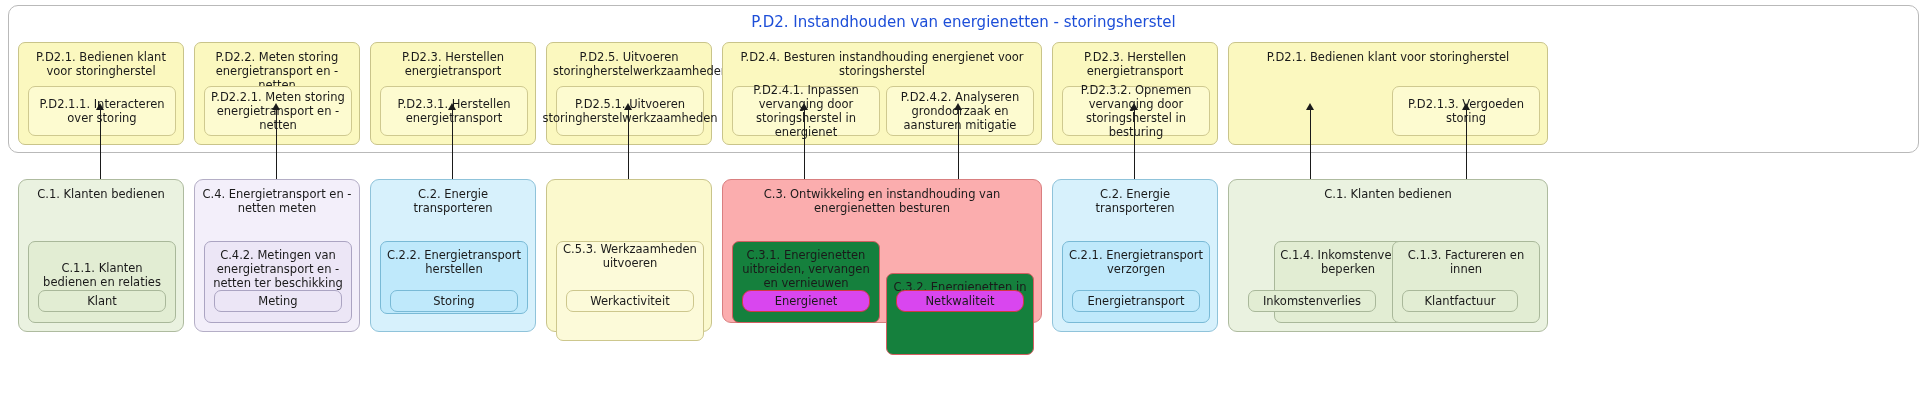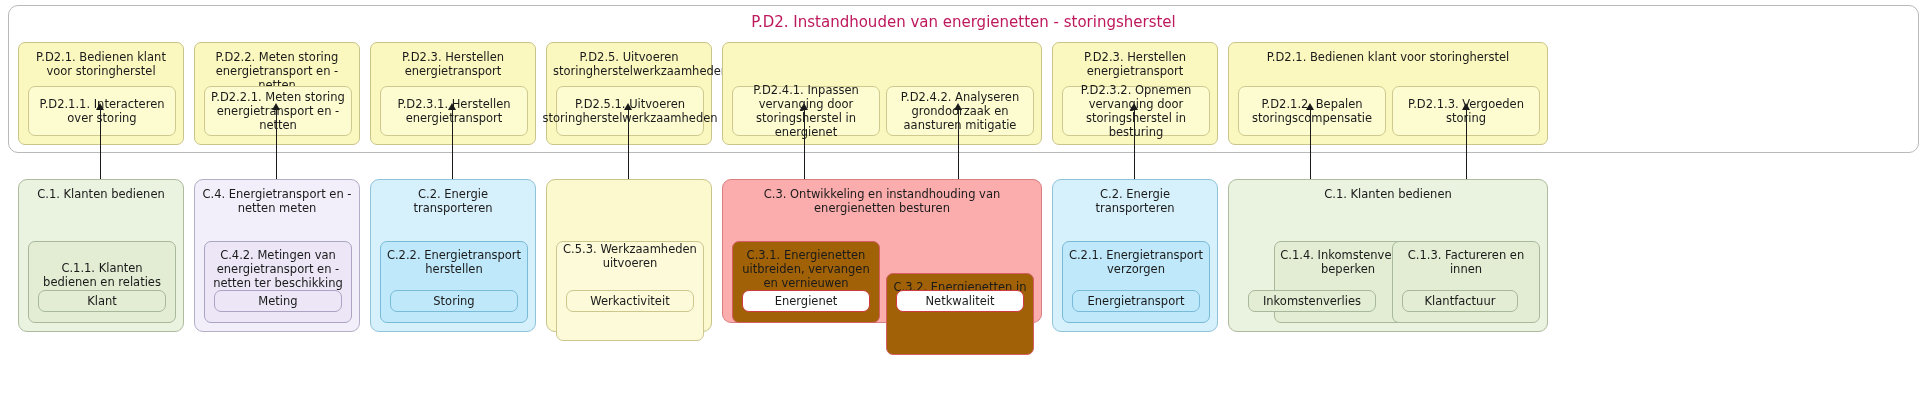--- a/index.html
+++ b/index.html
@@ -35,21 +35,21 @@
     box-sizing: border-box;
   }
 
   .container-title {
     position: absolute;
     left: 0;
     right: 0;
     top: 7px;
     text-align: center;
     font-size: 15px;
-    color: #be185d;
+    color: #1d4ed8;
   }
 
   
   .group {
     position: absolute;
     box-sizing: border-box;
     border-radius: 9px;
     border: 1px solid;
   }
   .group > .group-title {
@@ -84,22 +84,22 @@
   .t-yellow-soft   { background: #fdfbd0; border-color: #cfc98f; }
   .t-green         { background: #eaf2e0; border-color: #aebb9f; }
   .t-green-node    { background: #e2edd3; border-color: #a9b89a; }
   .t-lavender      { background: #f3effa; border-color: #b4aec6; }
   .t-lavender-node { background: #ece6f6; border-color: #aba4c2; }
   .t-blue          { background: #d7f1fc; border-color: #8fc3da; }
   .t-blue-node     { background: #bfe9fb; border-color: #79bad6; }
   .t-paleyellow    { background: #fbf9cd; border-color: #c9c48a; }
   .t-paleyellow-node { background: #fcfad9; border-color: #cdc78d; }
   .t-red           { background: #fbadae; border-color: #d97f80; }
-  .t-red-node      { background: #a16207; border-color: #d45e62; }
-  .t-red-obj       { background: #ffffff; border-color: #cf3a42; }
+  .t-red-node      { background: #15803d; border-color: #d45e62; }
+  .t-red-obj       { background: #d946ef; border-color: #cf3a42; border-radius: 9px; }
 
   
   .connector {
     position: absolute;
     width: 1px;
     background: #1a1a1a;
   }
   .arrowhead {
     position: absolute;
     width: 0;
@@ -132,32 +132,32 @@
     <div class="group-title">P.D2.3. Herstellen energietransport</div>
     <div class="node t-yellow-soft" style="left:9px; top:43px; width:148px; height:50px;">P.D2.3.1. Herstellen energietransport</div>
   </div>
 
   <div class="group t-yellow" style="left:546px; top:42px; width:166px; height:103px;">
     <div class="group-title">P.D2.5. Uitvoeren storingherstelwerkzaamheden</div>
     <div class="node t-yellow-soft" style="left:9px; top:43px; width:148px; height:50px;">P.D2.5.1. Uitvoeren storingherstelwerkzaamheden</div>
   </div>
 
   <div class="group t-yellow" style="left:722px; top:42px; width:320px; height:103px;">
+    <div class="group-title">P.D2.4. Besturen instandhouding energienet voor storingsherstel</div>
     <div class="node t-yellow-soft" style="left:9px; top:43px; width:148px; height:50px;">P.D2.4.1. Inpassen vervanging door storingsherstel in energienet</div>
     <div class="node t-yellow-soft" style="left:163px; top:43px; width:148px; height:50px;">P.D2.4.2. Analyseren grondoorzaak en aansturen mitigatie</div>
   </div>
 
   <div class="group t-yellow" style="left:1052px; top:42px; width:166px; height:103px;">
     <div class="group-title">P.D2.3. Herstellen energietransport</div>
     <div class="node t-yellow-soft" style="left:9px; top:43px; width:148px; height:50px;">P.D2.3.2. Opnemen vervanging door storingsherstel in besturing</div>
   </div>
 
   <div class="group t-yellow" style="left:1228px; top:42px; width:320px; height:103px;">
     <div class="group-title">P.D2.1. Bedienen klant voor storingherstel</div>
-    <div class="node t-yellow-soft" style="left:9px; top:43px; width:148px; height:50px;">P.D2.1.2. Bepalen storingscompensatie</div>
     <div class="node t-yellow-soft" style="left:163px; top:43px; width:148px; height:50px;">P.D2.1.3. Vergoeden storing</div>
   </div>
 
   <div class="connector" style="left:100px;  top:105px; height:164px;"></div>
   <div class="arrowhead" style="left:96px; top:103px;"></div>
 
   <div class="connector" style="left:276px;  top:105px; height:164px;"></div>
   <div class="arrowhead" style="left:272px; top:103px;"></div>
 
   <div class="connector" style="left:452px;  top:105px; height:164px;"></div>
@@ -188,21 +188,21 @@
   </div>
 
   <div class="group t-lavender" style="left:194px; top:179px; width:166px; height:153px;">
     <div class="group-title">C.4. Energietransport en -netten meten</div>
     <div class="node t-lavender-node" style="left:9px; top:61px; width:148px; height:82px; align-items:flex-start; padding-top:6px;">C.4.2. Metingen van energietransport en -netten ter beschikking stellen</div>
     <div class="node t-lavender-node" style="left:19px; top:110px; width:128px; height:22px;">Meting</div>
   </div>
 
   <div class="group t-blue" style="left:370px; top:179px; width:166px; height:153px;">
     <div class="group-title">C.2. Energie transporteren</div>
-    <div class="node t-blue-node" style="left:9px; top:61px; width:148px; height:82px; align-items:flex-start; padding-top:6px;">C.2.2. Energietransport herstellen</div>
+    <div class="node t-blue-node" style="left:9px; top:61px; width:148px; height:73px; align-items:flex-start; padding-top:6px;">C.2.2. Energietransport herstellen</div>
     <div class="node t-blue-node" style="left:19px; top:110px; width:128px; height:22px;">Storing</div>
   </div>
 
   <div class="group t-paleyellow" style="left:546px; top:179px; width:166px; height:153px;">
     <div class="node t-paleyellow-node" style="left:9px; top:61px; width:148px; height:100px; align-items:flex-start; padding-top:0;">C.5.3. Werkzaamheden uitvoeren</div>
     <div class="node t-paleyellow-node" style="left:19px; top:110px; width:128px; height:22px;">Werkactiviteit</div>
   </div>
 
   <div class="group t-red" style="left:722px; top:179px; width:320px; height:144px;">
     <div class="group-title">C.3. Ontwikkeling en instandhouding van energienetten besturen</div>

